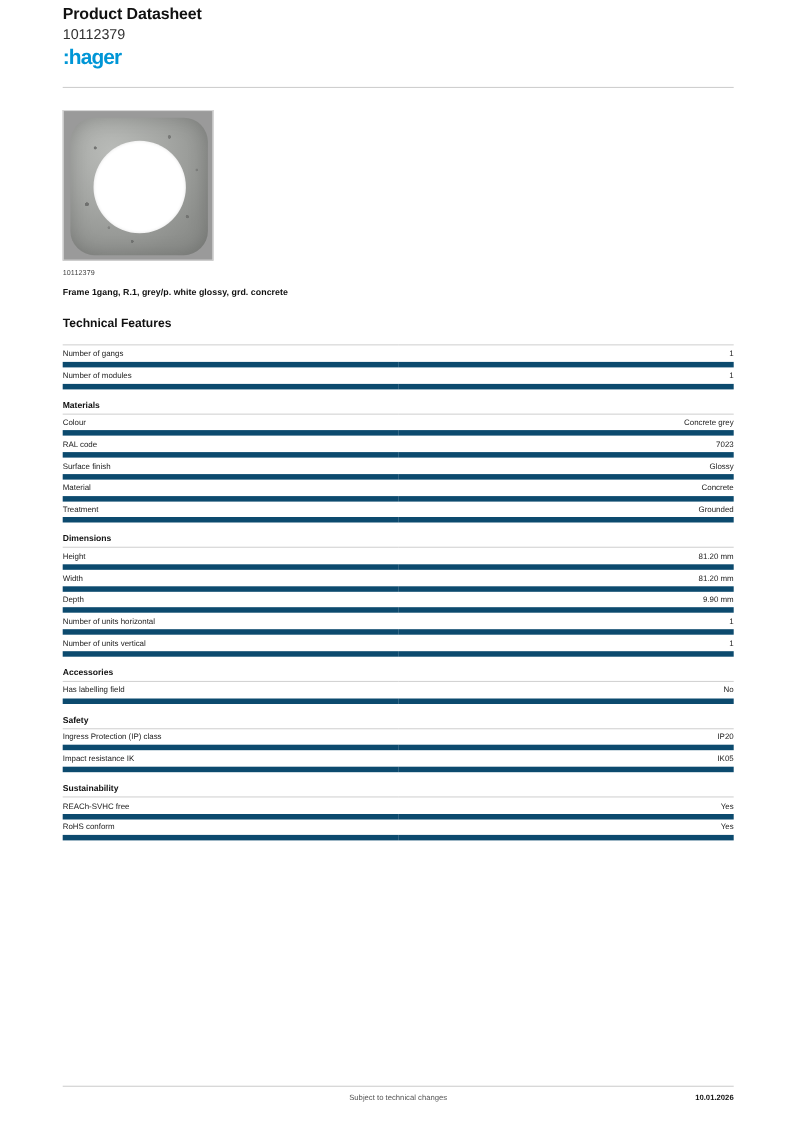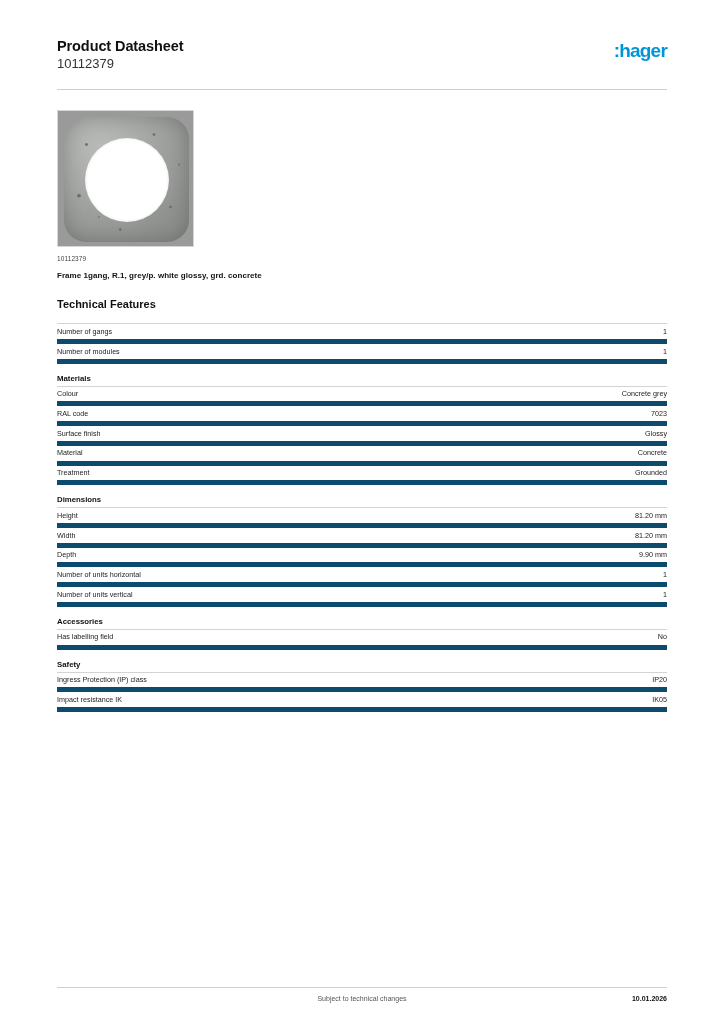--- a/index.html
+++ b/index.html
@@ -20,21 +20,22 @@
     height: 1024px;
     position: relative;
     padding: 0 57px;
   }
 
   
   .header {
     display: flex;
     align-items: flex-start;
     justify-content: space-between;
-    padding-top: 37px;
+    padding-top: 4px;
+    flex-direction: column;
   }
   .title-block { line-height: 1.25; }
   .doc-title {
     font-size: 14.5px;
     font-weight: bold;
     letter-spacing: -0.1px;
     color: #111;
   }
   .doc-subtitle {
     font-size: 13px;
@@ -309,20 +310,35 @@
                   <td class="key">Ingress Protection (IP) class</td>
                   <td class="val">IP20</td>
                 </tr>
                 <tr>
                   <td class="key">Impact resistance IK</td>
                   <td class="val">IK05</td>
                 </tr>
               </tbody>
             </table>
           </div>
+          <div class="group">
+            <div class="group-title">Sustainability</div>
+            <table class="spec">
+              <tbody>
+                <tr>
+                  <td class="key">REACh-SVHC free</td>
+                  <td class="val">Yes</td>
+                </tr>
+                <tr>
+                  <td class="key">RoHS conform</td>
+                  <td class="val">Yes</td>
+                </tr>
+              </tbody>
+            </table>
+          </div>
         </div>
     </div>
 
   </div>
 
   <div class="footer">
     <div class="footer-rule"></div>
     <div class="footer-row">
       <div class="footer-note">Subject to technical changes</div>
       <div class="footer-date">10.01.2026</div>

